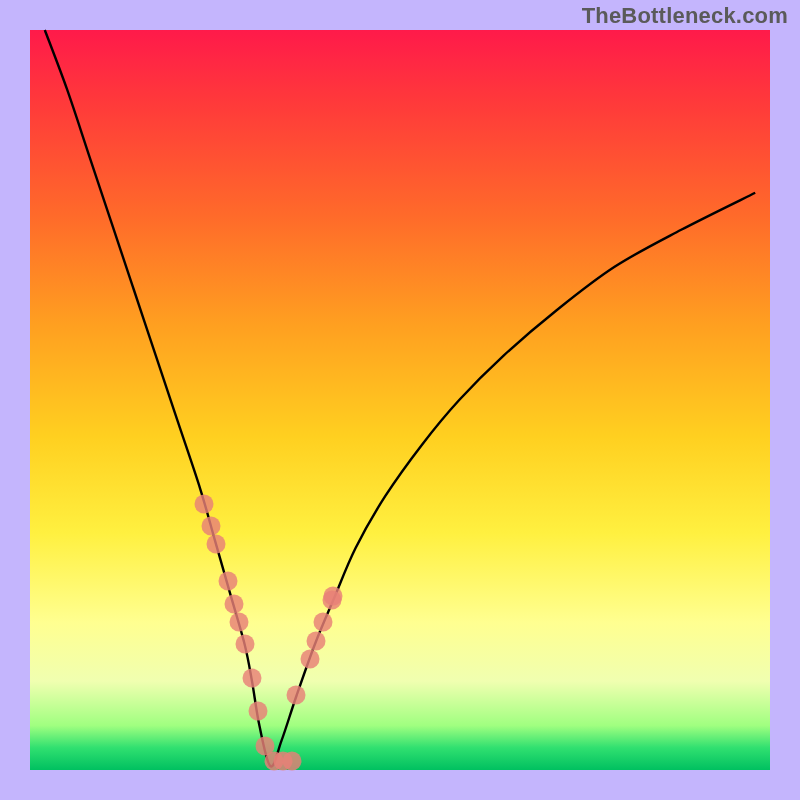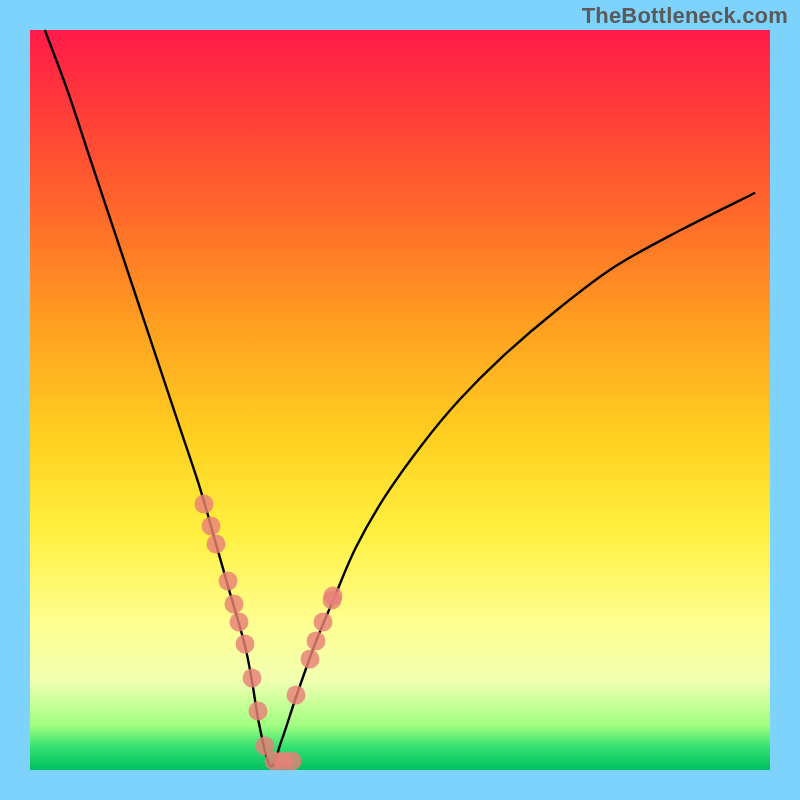--- a/index.html
+++ b/index.html
@@ -1,21 +1,21 @@
 <!DOCTYPE html>
 <html><head>
 <meta charset="utf-8">
 <style>
   * { margin: 0; padding: 0; box-sizing: border-box; }
   html, body { width: 800px; height: 800px; overflow: hidden; background: #000; }
   .frame {
     position: relative;
     width: 800px;
     height: 800px;
-    background: #7dd3fc;
+    background: #c4b5fd;
   }
   .plot-area {
     position: absolute;
     left: 30px;
     top: 30px;
     width: 740px;
     height: 740px;
     background: linear-gradient(to bottom,
       #ff1a4a 0%,
       #ff3a3a 10%,

